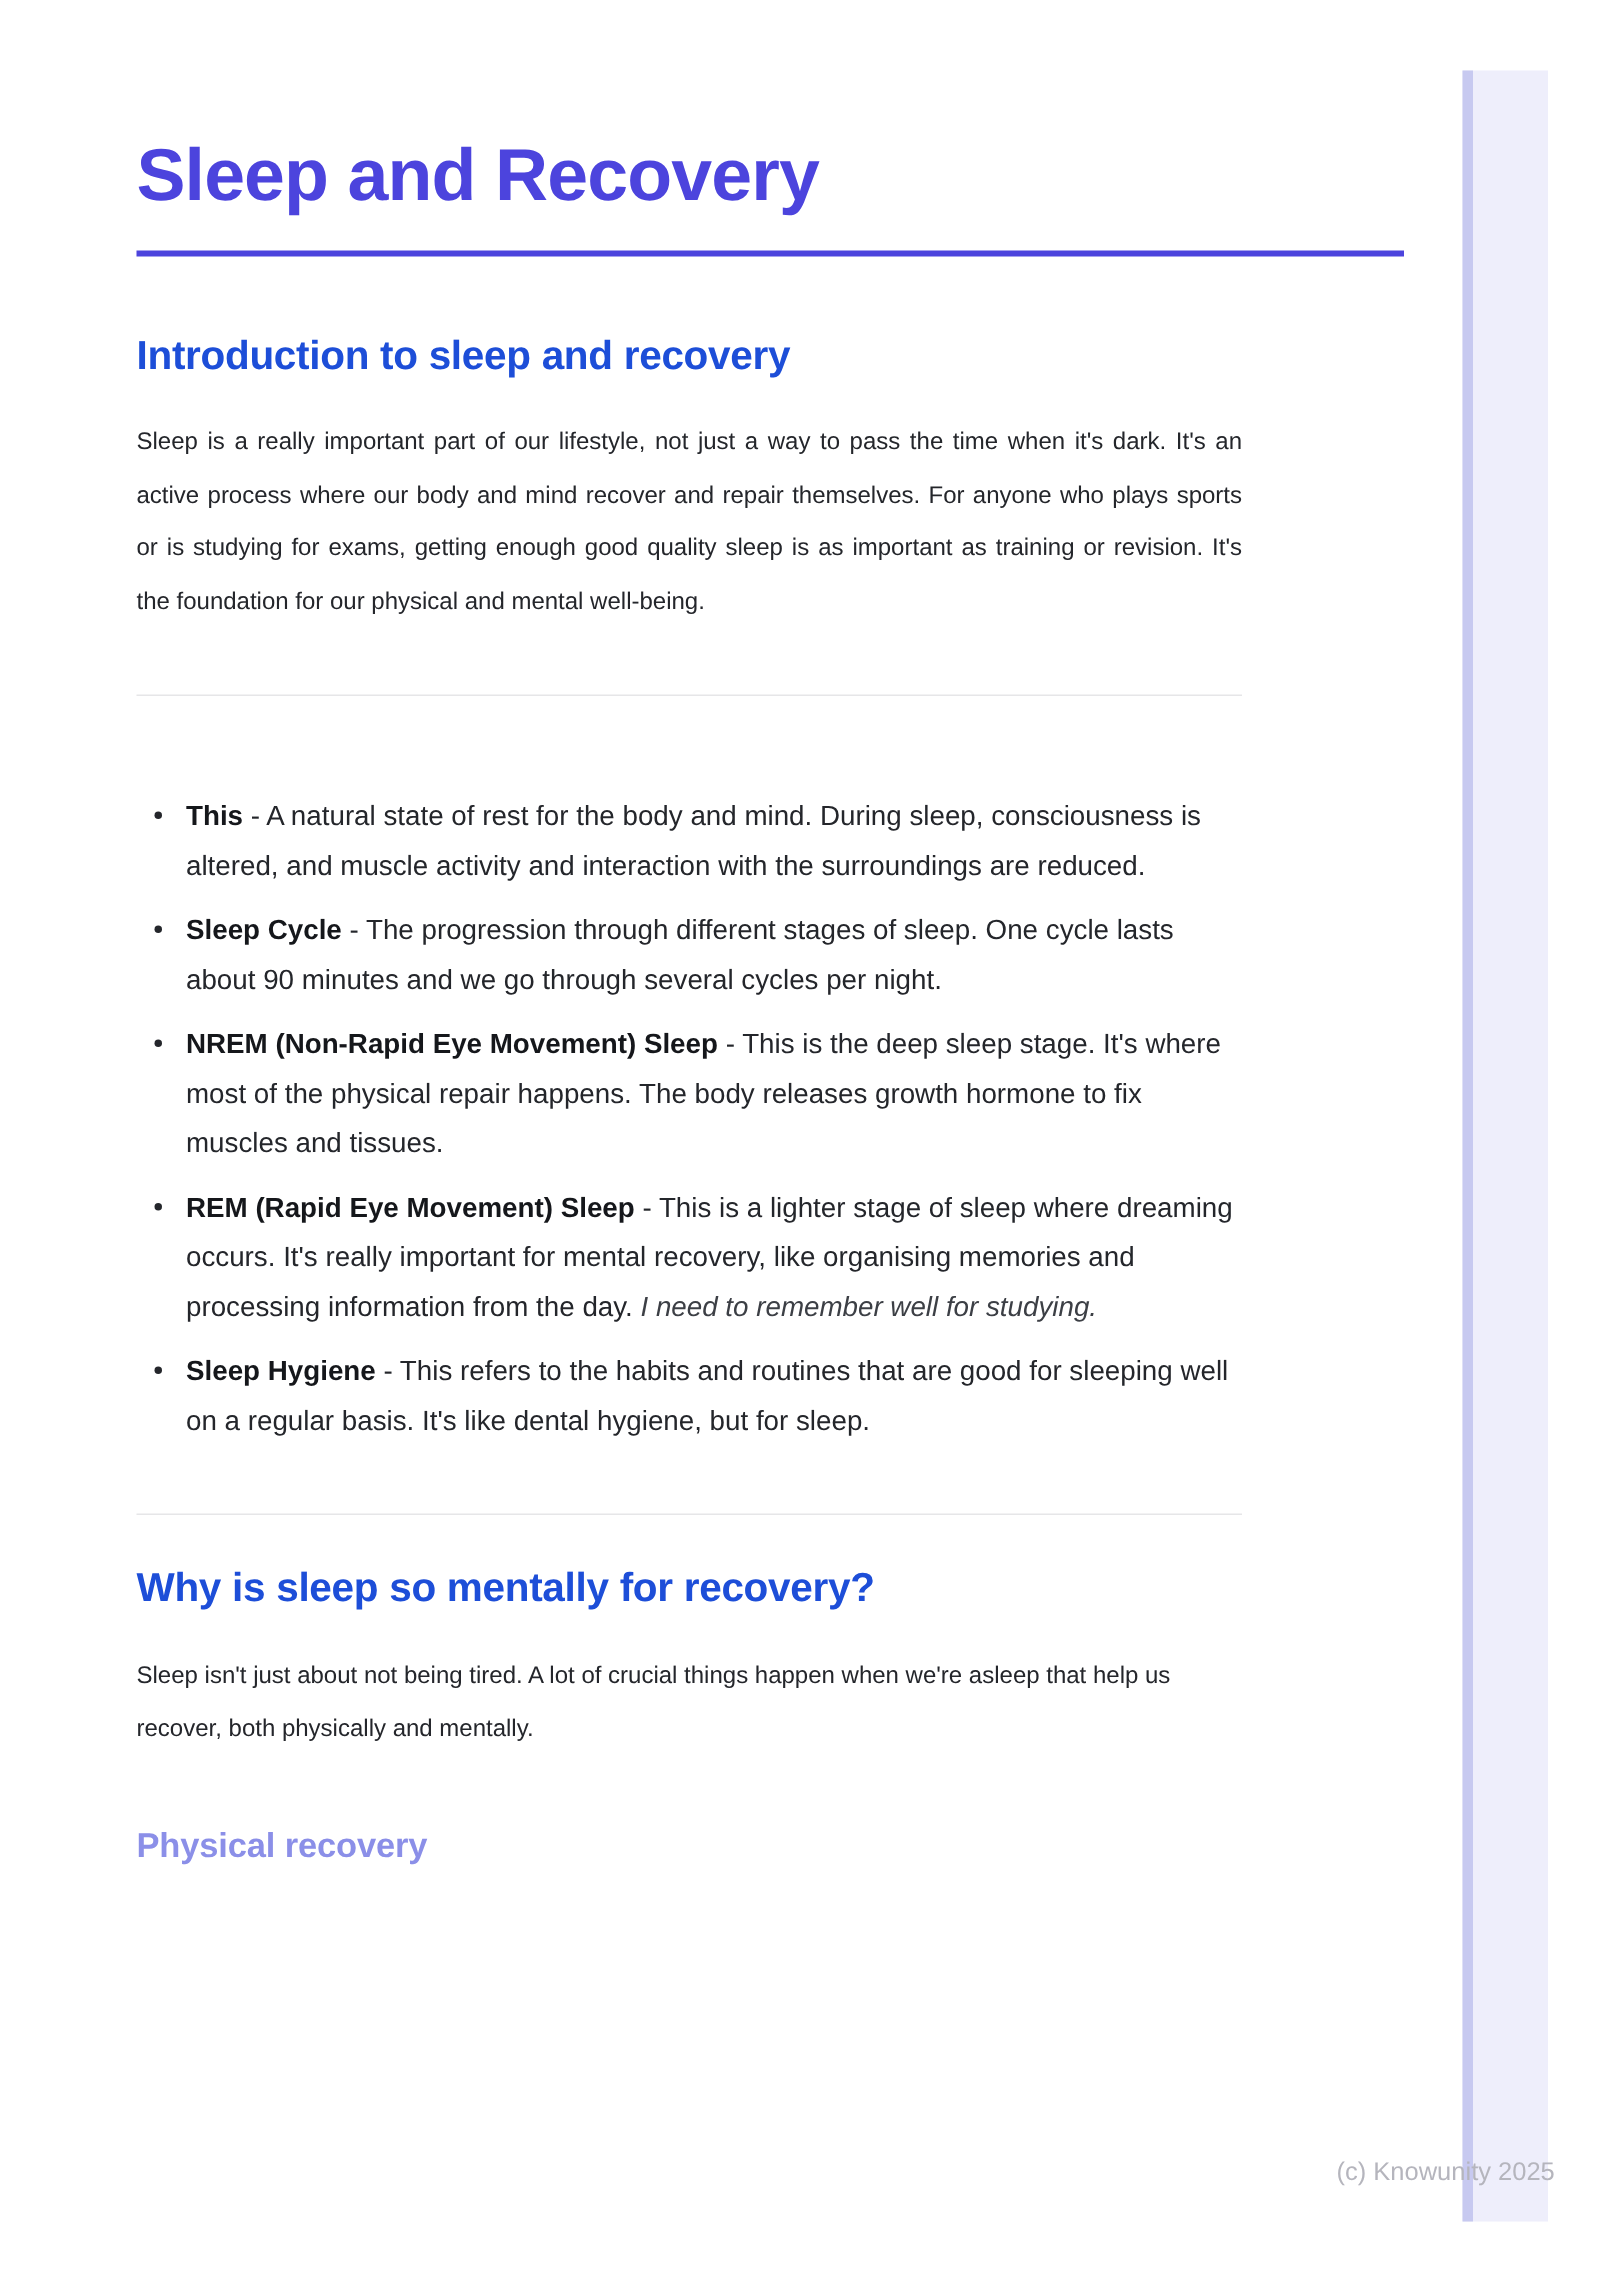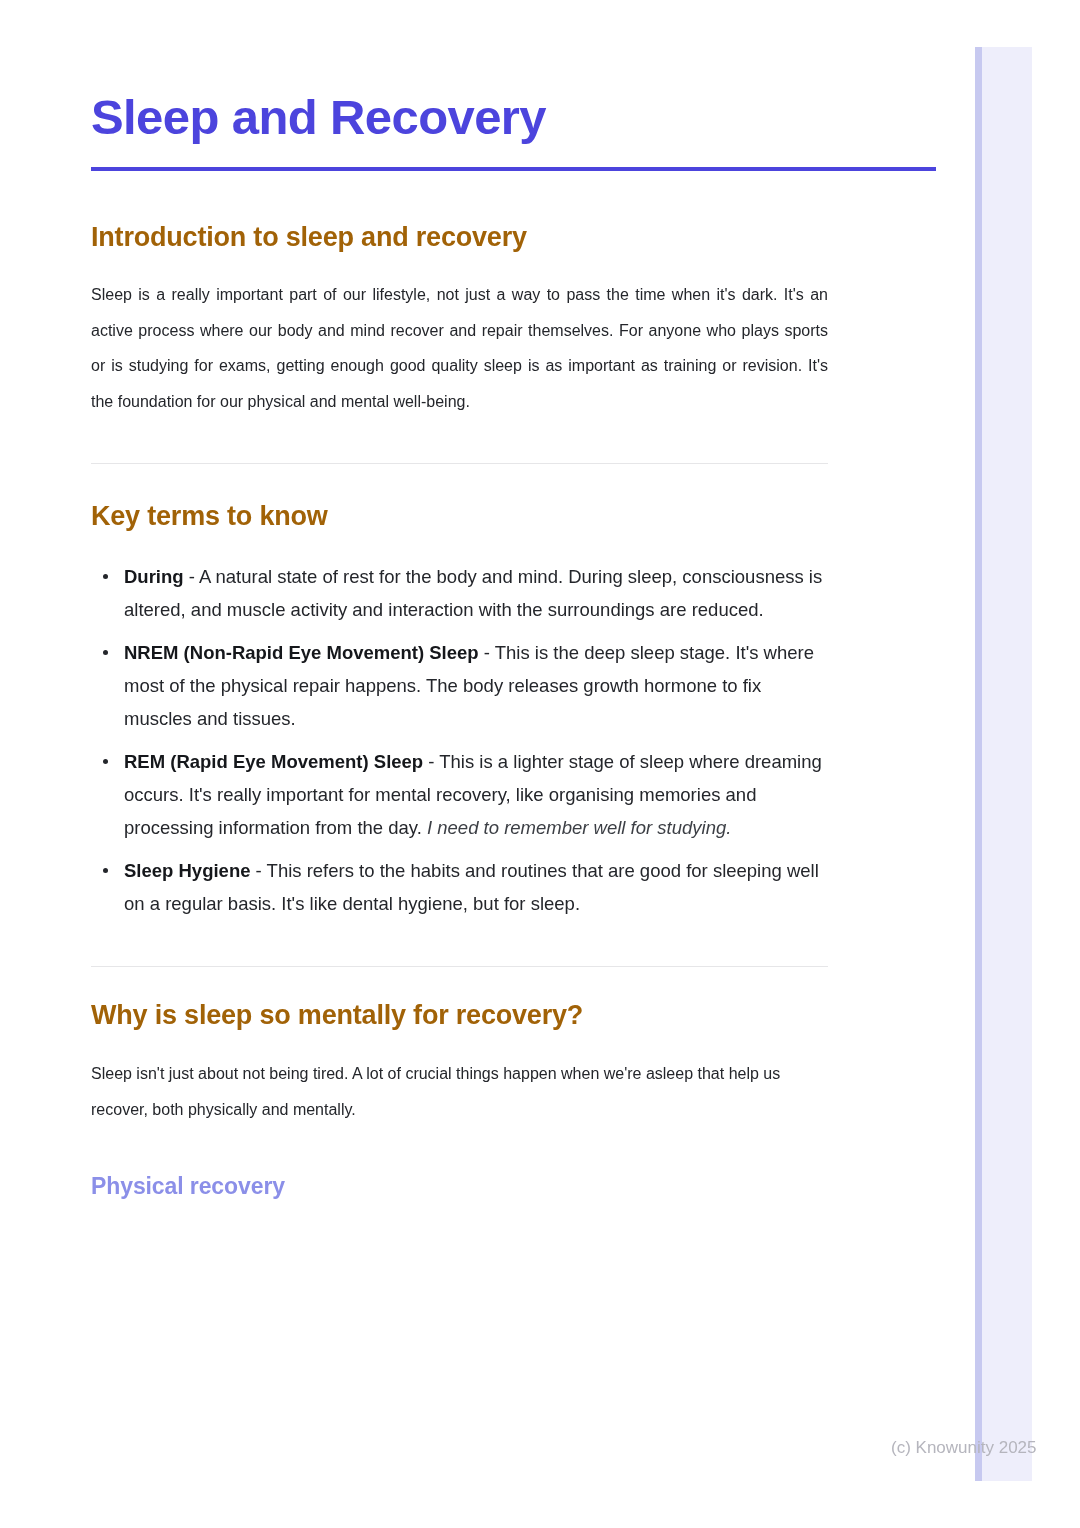--- a/index.html
+++ b/index.html
@@ -66,21 +66,21 @@
     width: 845px;
     height: 4px;
     background: #4c44dd;
   }
 
   h2.section-title {
     margin: 0;
     font-size: 27px;
     line-height: 1.2;
     font-weight: bold;
-    color: #a16207;
+    color: #1d4ed8;
     letter-spacing: -0.2px;
   }
 
   h3.sub-title {
     margin: 0;
     font-size: 23px;
     line-height: 1.2;
     font-weight: bold;
     color: #8b8fe8;
     letter-spacing: -0.1px;
@@ -180,27 +180,29 @@
     <h2 class="section-title">Introduction to sleep and recovery</h2>
 
     <div class="sp-head-body"></div>
 
     <p class="body-text">Sleep is a really important part of our lifestyle, not just a way to pass the time when it's dark. It's an active process where our body and mind recover and repair themselves. For anyone who plays sports or is studying for exams, getting enough good quality sleep is as important as training or revision. It's the foundation for our physical and mental well-being.</p>
 
     <div class="sp-body-div"></div>
     <div class="divider"></div>
     <div class="sp-div-head"></div>
 
-    <h2 class="section-title">Key terms to know</h2>
 
     <div class="sp-head-list"></div>
 
     <ul class="term-list">
       <li>
-        <span class="term-name">During</span><span> - </span><span>A natural state of rest for the body and mind. During sleep, consciousness is altered, and muscle activity and interaction with the surroundings are reduced.</span>
+        <span class="term-name">This</span><span> - </span><span>A natural state of rest for the body and mind. During sleep, consciousness is altered, and muscle activity and interaction with the surroundings are reduced.</span>
+      </li>
+      <li>
+        <span class="term-name">Sleep Cycle</span><span> - </span><span>The progression through different stages of sleep. One cycle lasts about 90 minutes and we go through several cycles per night.</span>
       </li>
       <li>
         <span class="term-name">NREM (Non-Rapid Eye Movement) Sleep</span><span> - </span><span>This is the deep sleep stage. It's where most of the physical repair happens. The body releases growth hormone to fix muscles and tissues.</span>
       </li>
       <li>
         <span class="term-name">REM (Rapid Eye Movement) Sleep</span><span> - </span><span>This is a lighter stage of sleep where dreaming occurs. It's really important for mental recovery, like organising memories and processing information from the day. </span><span class="term-note">I need to remember well for studying.</span>
       </li>
       <li>
         <span class="term-name">Sleep Hygiene</span><span> - </span><span>This refers to the habits and routines that are good for sleeping well on a regular basis. It's like dental hygiene, but for sleep.</span>
       </li>

